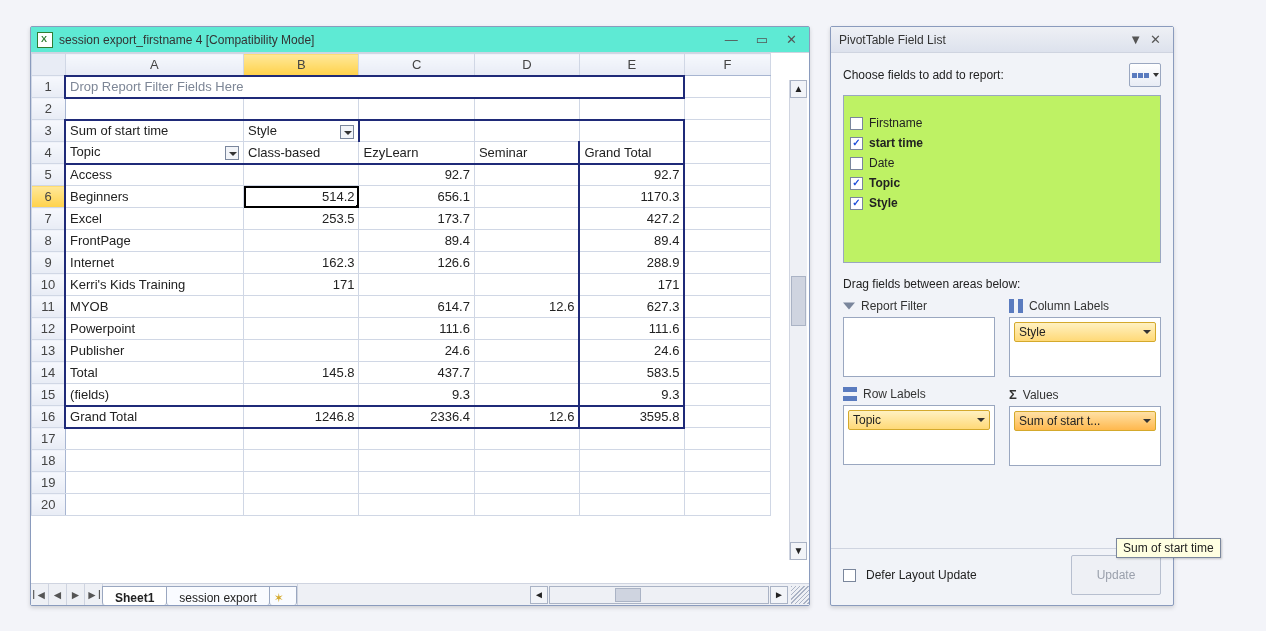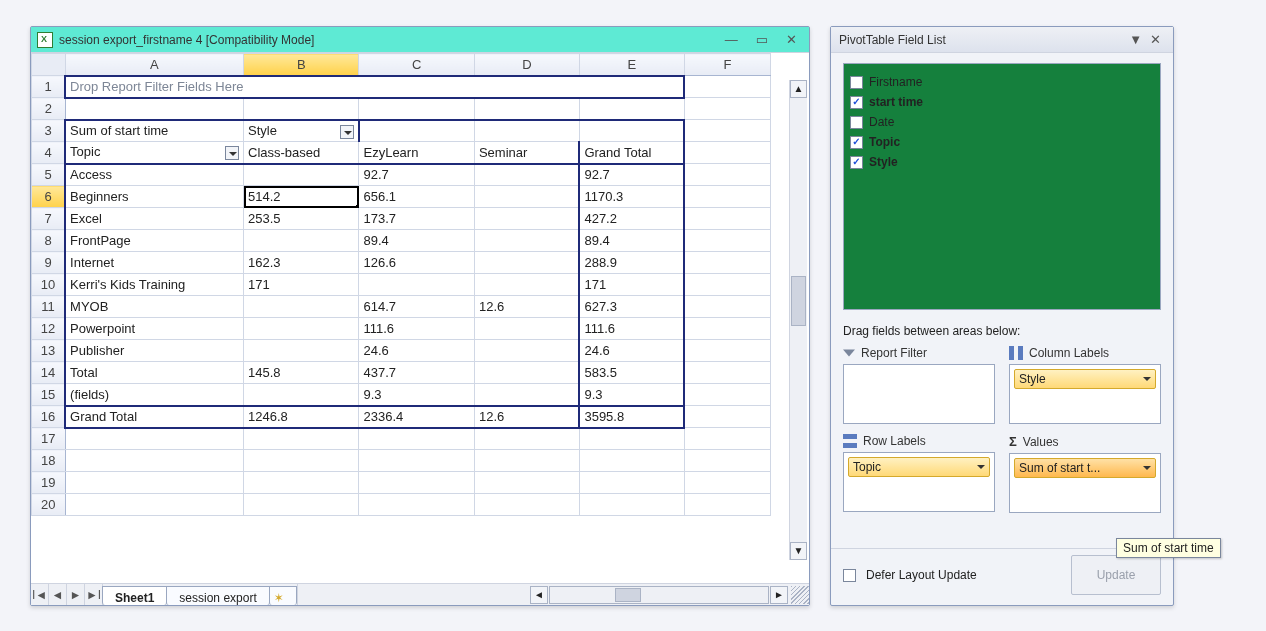--- a/index.html
+++ b/index.html
@@ -83,21 +83,21 @@
     color: #444;
     border-right: 1px solid #a7b5d1;
   }
   table.grid th.rowhdr.sel {
     background: linear-gradient(#ffe89a,#ffd24a);
   }
   table.grid th.corner {
     background: #e8ecf5; width:32px;
   }
   table.grid td { text-align: left; }
-  table.grid td.num { }
+  table.grid td.num { text-align: right; }
   .pv-top { border-top: 2px solid #1f2a78 !important; }
   .pv-bot { border-bottom: 2px solid #1f2a78 !important; }
   .pv-left { border-left: 2px solid #1f2a78 !important; }
   .pv-right { border-right: 2px solid #1f2a78 !important; }
 
   .filter-banner {
     text-align: center;
     color: #7d8696;
   }
 
@@ -172,21 +172,21 @@
   .fl-body{ padding:10px 12px; display:flex; flex-direction:column; gap:8px; flex:1;}
   .fl-row1{ display:flex; align-items:center; }
   .fl-row1 .lbl{flex:1;}
   .layout-btn{
     width:32px;height:24px;border:1px solid #9aa7c0;background:linear-gradient(#fff,#e8ecf5);
     display:flex;align-items:center;justify-content:center;gap:1px;border-radius:2px;
   }
   .layout-btn .g{width:5px;height:5px;background:#5a7bbf;}
   .layout-btn .dd2{width:0;height:0;border-left:3px solid transparent;border-right:3px solid transparent;border-top:4px solid #333;margin-left:3px;}
   .fields-box{
-    border:1px solid #9aa7c0; background:#15803d; height:247px; padding:8px 6px;
+    border:1px solid #9aa7c0; background:#bef264; height:168px; padding:17px 6px;
   }
   .fld{ display:flex; align-items:center; gap:6px; height:20px;}
   .chk{width:13px;height:13px;border:1px solid #7a869c;background:#fff;display:inline-flex;align-items:center;justify-content:center;}
   .chk.checked::after{content:"✓"; font-size:10px; color:#1d4ed8; font-weight:bold; line-height:10px;}
   .fld .nm{font-size:12px;}
   .fld .nm.bold{font-weight:bold;}
 
   .areas-lbl{margin-top:6px;}
   .areas{
     display:grid; grid-template-columns:1fr 1fr; grid-template-rows:auto auto; gap:10px 14px;
@@ -467,20 +467,29 @@
 </div>
 
 <div class="fl-pane">
   <div class="fl-title">
     <span>PivotTable Field List</span>
     <span class="spacer"></span>
     <span class="ctl">▼</span>
     <span class="ctl">✕</span>
   </div>
   <div class="fl-body">
+    <div class="fl-row1">
+      <span class="lbl">Choose fields to add to report:</span>
+      <div class="layout-btn">
+        <span class="g"></span>
+          <span class="g"></span>
+          <span class="g"></span>
+        <span class="dd2"></span>
+      </div>
+    </div>
     <div class="fields-box" id="fields-box">
         <div class="fld">
           <span class="chk"></span>
           <span class="nm">Firstname</span>
         </div>
         <div class="fld">
           <span class="chk checked"></span>
           <span class="nm bold">start time</span>
         </div>
         <div class="fld">

